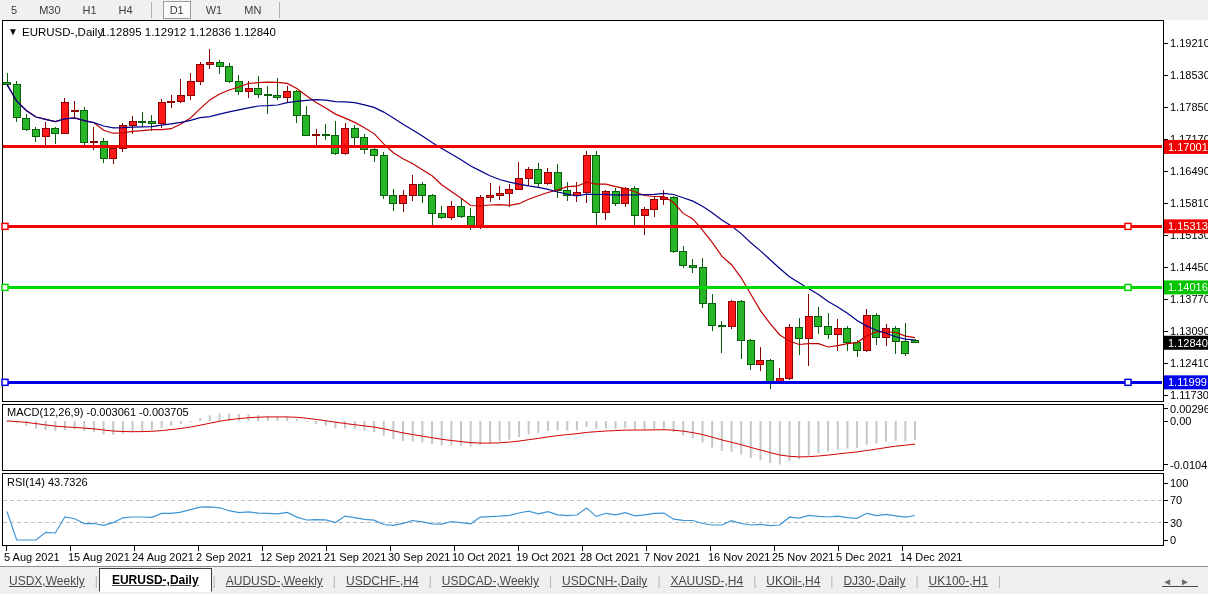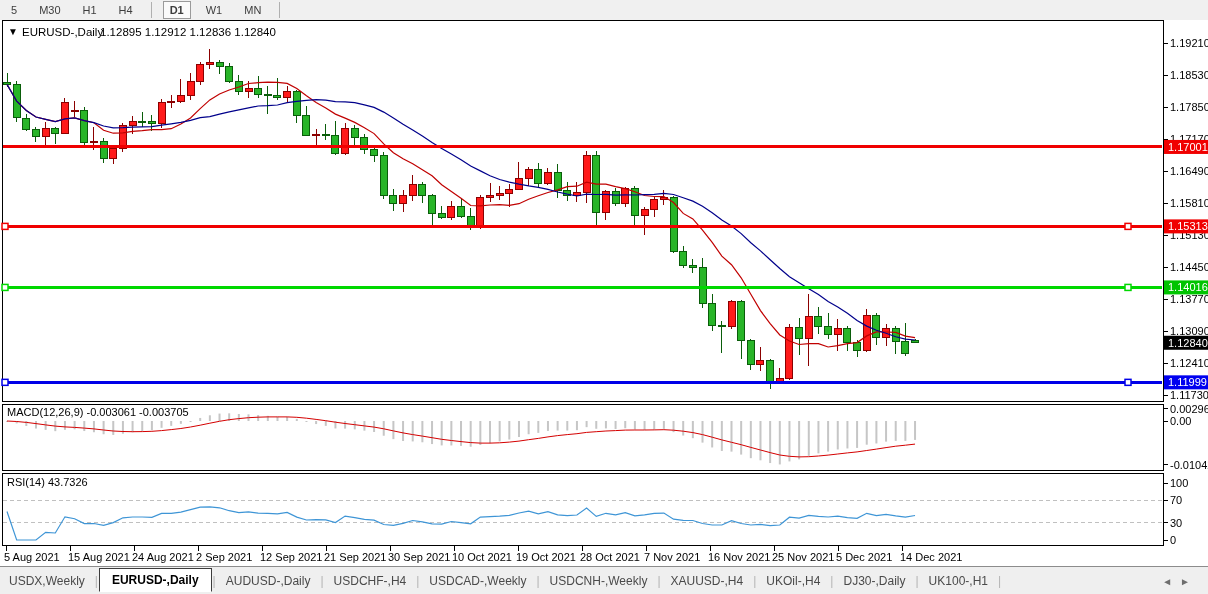--- a/index.html
+++ b/index.html
@@ -2,27 +2,27 @@
 <html><head>
 <meta charset="utf-8">
 <style>
   html,body{margin:0;padding:0;background:#fff;width:1208px;height:594px;overflow:hidden;
     font-family:"Liberation Sans",sans-serif;-webkit-font-smoothing:none;}
   .app{position:relative;width:1208px;height:594px;}
   
   .toolbar{position:absolute;top:0;left:0;width:1208px;height:20px;background:#f0f0f0;
     display:flex;align-items:center;font-size:11px;color:#3d3d3d;}
   .tf-btn{padding:2px 6px;margin:0 4px;border:1px solid transparent;cursor:default;line-height:12px;}
-  .tf-btn.active{background:#fafafa;border:1px solid #9a9a9a;font-weight:bold;}
+  .tf-btn.active{background:#fafafa;border:1px solid #9a9a9a;}
   .tb-sep{width:1px;height:16px;background:#b0b0b0;margin:0 7px;}
   
   #chart-svg{position:absolute;top:20px;left:0;}
   
   .tabbar{position:absolute;top:566px;left:0;width:1208px;height:28px;background:#efefef;
-    border-top:1px solid #8c8c8c;display:flex;align-items:center;font-size:12px;color:#4a4a4a;}
+    border-top:1px solid #8c8c8c;display:flex;align-items:center;font-size:12px;color:#4a4a4a;text-decoration:underline;}
   .tab{padding:4px 9px;white-space:nowrap;cursor:default;line-height:14px;}
   .tab.active{background:#ffffff;border:1px solid #3c3c3c;border-bottom:1px solid #fff;
     font-weight:bold;color:#000;padding:4px 12px;margin-top:-2px;}
   .tab-sep{color:#b5b5b5;padding:0 1px;}
   .tab-arrows{margin-left:auto;margin-right:10px;color:#6e6e6e;font-size:10px;letter-spacing:8px;}
   .tab-arrows span{cursor:default;}
   svg text{font-family:"Liberation Sans",sans-serif;}
 </style>
 </head>
 <body>
@@ -447,27 +447,27 @@
     </g>
     <text x="7" y="396" font-size="11" fill="#000">MACD(12,26,9) -0.003061 -0.003705</text>
     <text x="7" y="466" font-size="11" fill="#000">RSI(14) 43.7326</text>
   </svg>
 
   <div class="tabbar">
       <div class="tab">USDX,Weekly</div>
       <span class="tab-sep">|</span>
       <div class="tab active">EURUSD-,Daily</div>
       <span class="tab-sep">|</span>
-      <div class="tab">AUDUSD-,Daily</div>
+      <div class="tab">AUDUSD-,Weekly</div>
       <span class="tab-sep">|</span>
       <div class="tab">USDCHF-,H4</div>
       <span class="tab-sep">|</span>
       <div class="tab">USDCAD-,Weekly</div>
       <span class="tab-sep">|</span>
-      <div class="tab">USDCNH-,Weekly</div>
+      <div class="tab">USDCNH-,Daily</div>
       <span class="tab-sep">|</span>
       <div class="tab">XAUUSD-,H4</div>
       <span class="tab-sep">|</span>
       <div class="tab">UKOil-,H4</div>
       <span class="tab-sep">|</span>
       <div class="tab">DJ30-,Daily</div>
       <span class="tab-sep">|</span>
       <div class="tab">UK100-,H1</div>
       <span class="tab-sep">|</span>
       <div class="tab-arrows"><span>◄</span><span>►</span></div>

